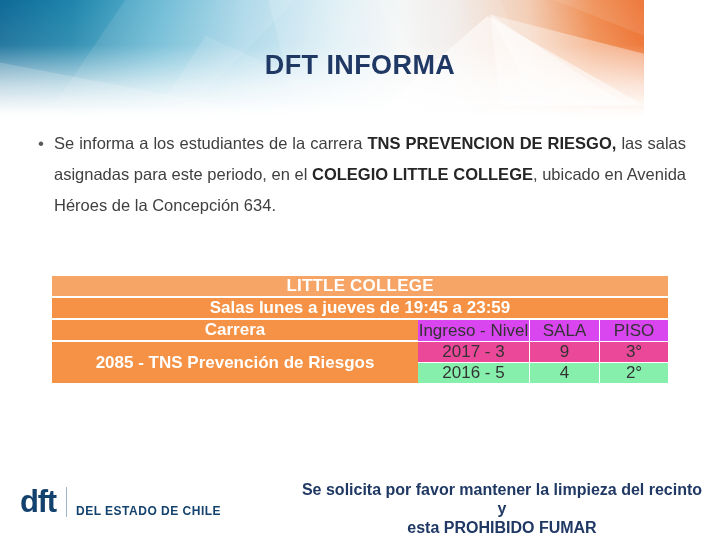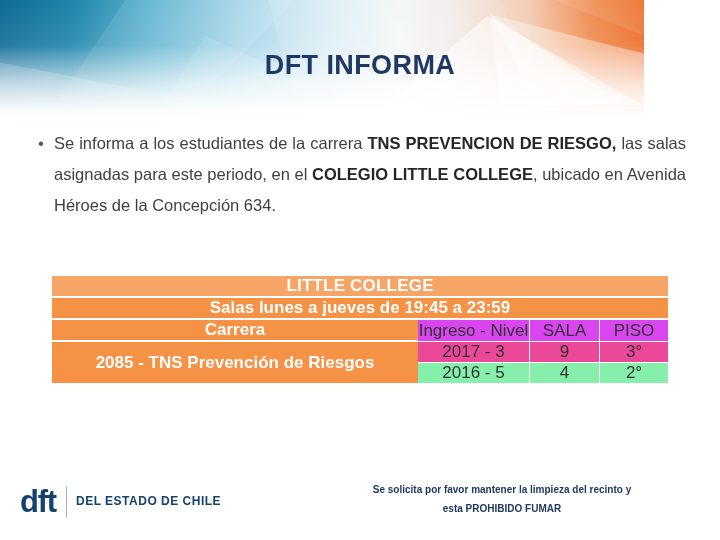--- a/index.html
+++ b/index.html
@@ -160,31 +160,31 @@
   }
   .cell-data-a.last, .cell-data-b.last { border-right: none; }
 
   
   .footer-note {
     position: absolute;
     left: 300px;
     top: 480px;
     width: 404px;
     text-align: center;
-    font-size: 10px;
+    font-size: 16px;
     line-height: 19px;
     font-weight: bold;
     color: #1f3864;
   }
   .logo {
     position: absolute;
     left: 20px;
     top: 486px;
     display: flex;
-    align-items: center;
+    align-items: flex-end;
   }
   .logo-mark {
     font-size: 31px;
     font-weight: bold;
     color: #14426e;
     letter-spacing: -1.2px;
     line-height: 31px;
   }
   .logo-divider {
     width: 1px;

